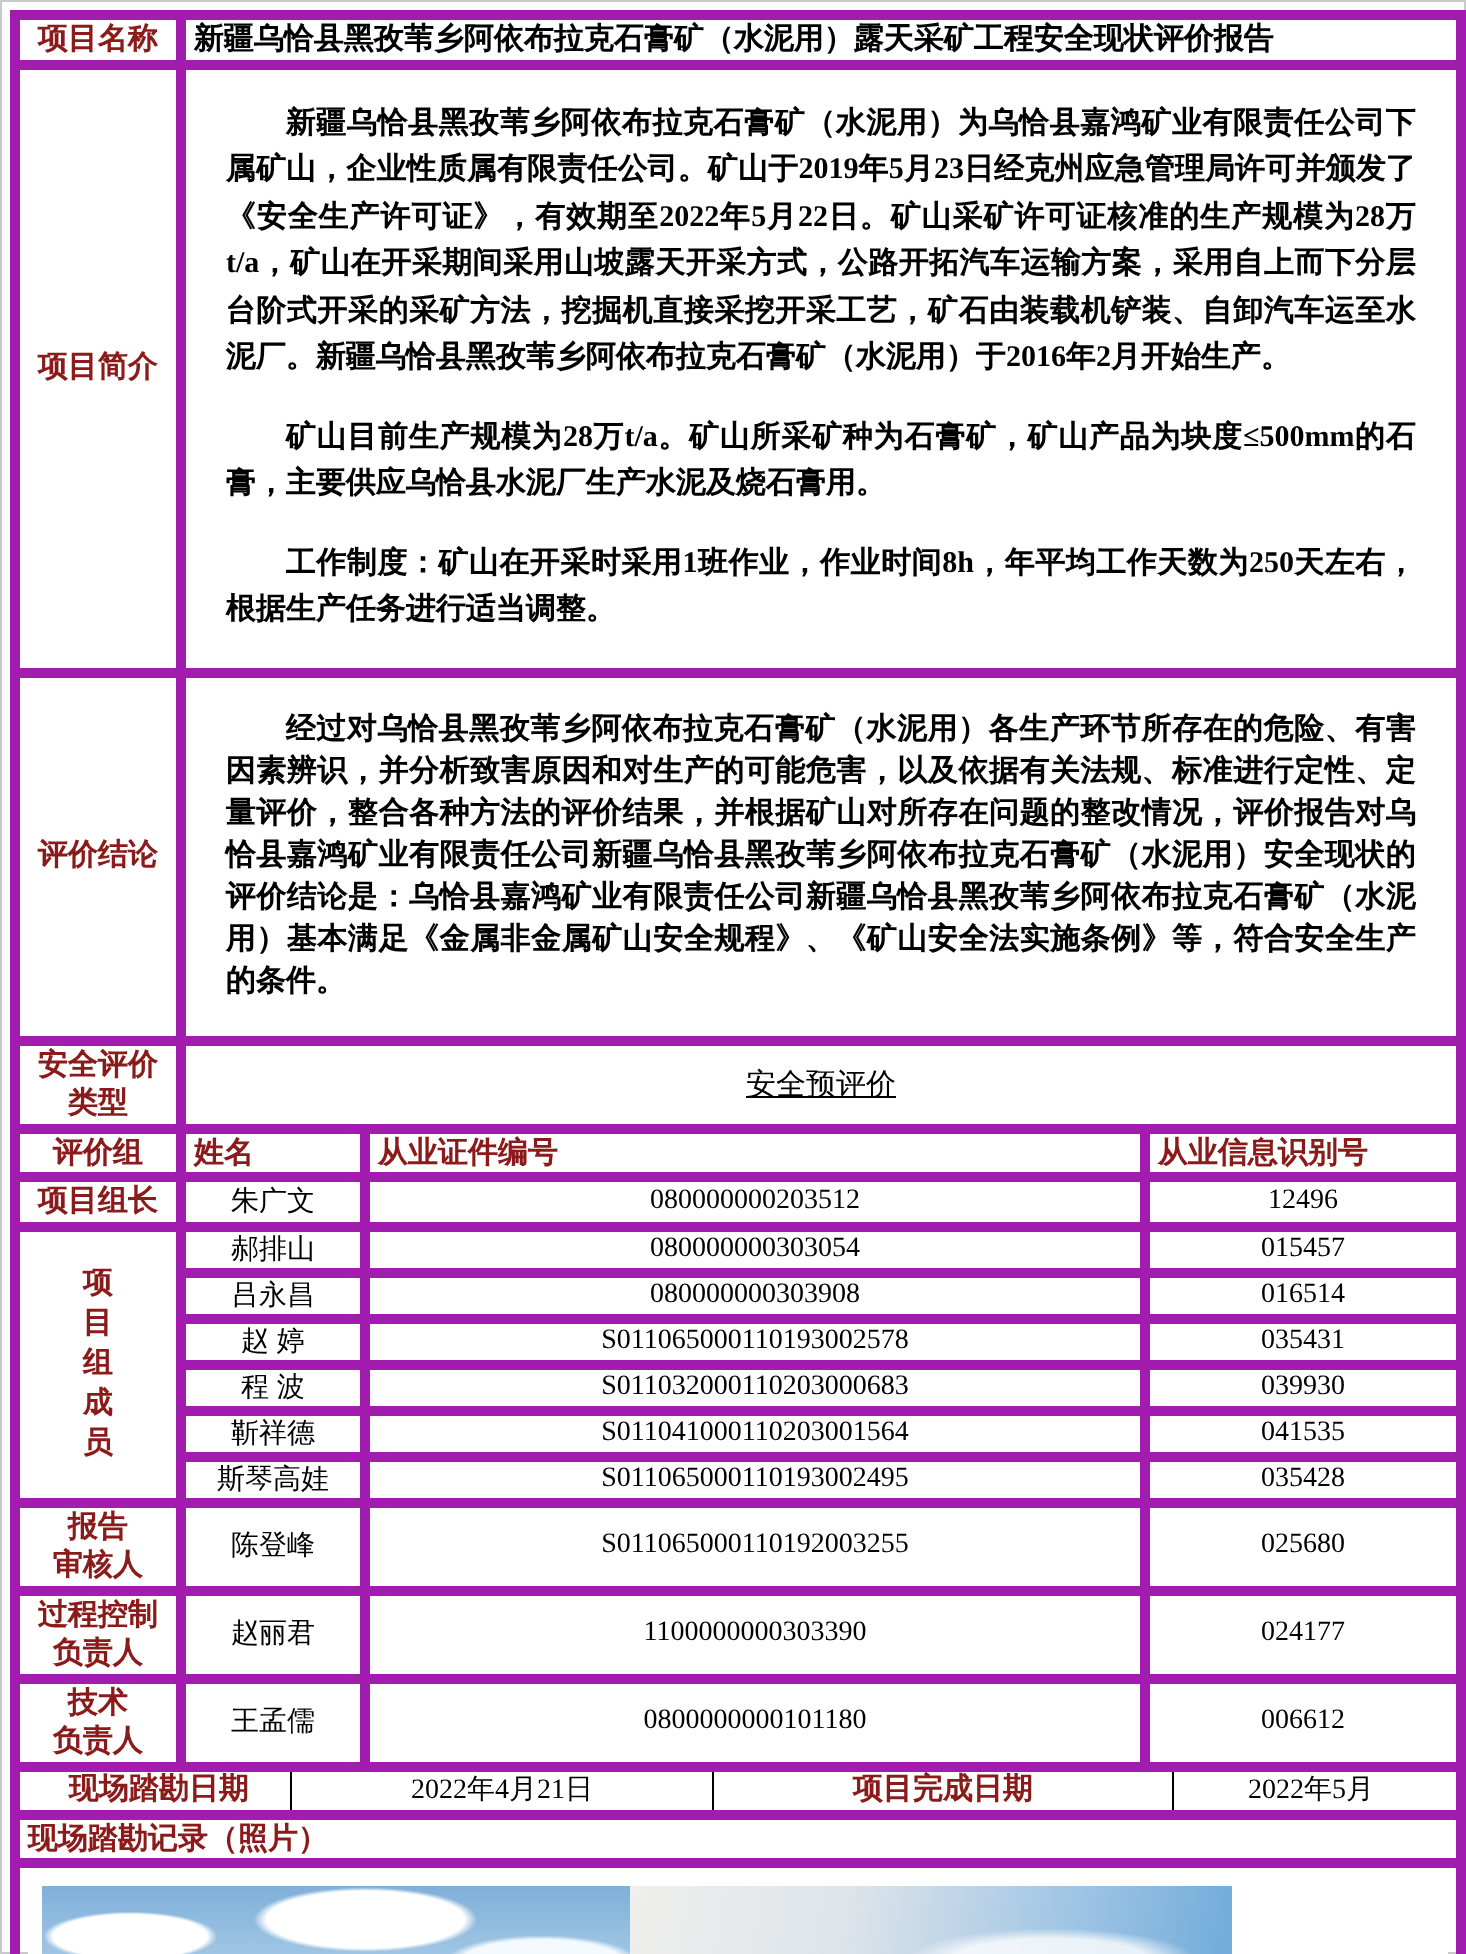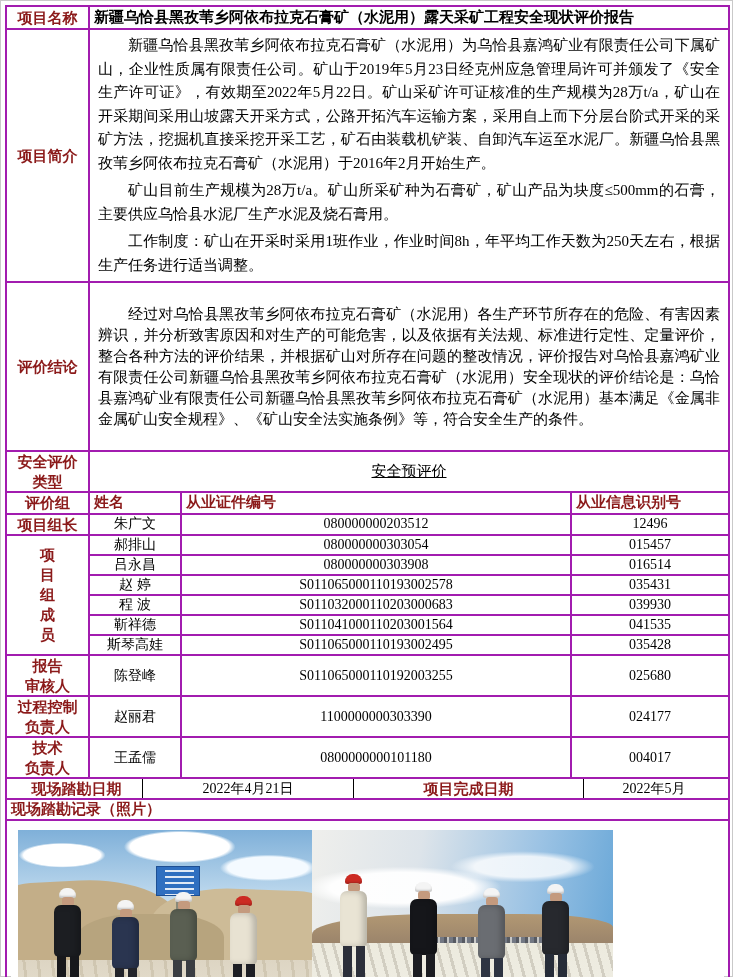--- a/index.html
+++ b/index.html
@@ -1,29 +1,29 @@
 <!DOCTYPE html>
 <html><head>
 <meta charset="utf-8">
 <style>
   html,body{margin:0;padding:0;background:#fff;}
   body{width:733px;height:977px;position:relative;overflow:hidden;
        font-family:"Liberation Sans","DejaVu Sans",sans-serif;
        box-shadow:inset 0 0 0 1px #c9c9c9;}
   .doc{position:absolute;left:5px;top:5px;width:723px;}
   table.main{border-collapse:collapse;table-layout:fixed;width:723px;}
-  table.main td{border:2px solid #a21caf;padding:0 4px;overflow:hidden;}
+  table.main td{border:5px solid #a21caf;padding:0 4px;overflow:hidden;}
   table.main{border:2px solid #000;}
   .label{color:#8B1A1A;font-weight:bold;font-size:15px;text-align:center;
          white-space:pre-line;line-height:1.3;padding:0 2px;}
   .hdr{color:#8B1A1A;font-weight:bold;font-size:15px;text-align:left;}
   .titleCell{font-weight:bold;font-size:15px;color:#000;padding:0 8px;}
   .bodyText{font-family:"Liberation Serif","DejaVu Serif",serif;font-size:15px;
             color:#000;text-align:justify;padding:2px 8px 2px 10px;vertical-align:top;}
-  .bodyText p{margin:4px;text-indent:2em;line-height:23.5px;}
+  .bodyText p{margin:16px;text-indent:2em;line-height:23.5px;font-weight:bold;}
   .concl p{line-height:21px;}
   .center{text-align:center;text-decoration:underline;}
   .val{font-size:14px;text-align:center;color:#000;}
   .num{font-family:"Liberation Serif","DejaVu Serif",serif;font-size:14px;text-align:center;}
   .vert{line-height:20px;}
   .datesFlex{display:flex;width:100%;height:100%;align-items:stretch;}
   .datesFlex>div{display:flex;align-items:center;justify-content:center;}
   .dcell-b{border-right:1px solid #000;}
   td.noPad{padding:0;margin-left:36px;}
   .photoRow{vertical-align:top;}
@@ -182,21 +182,21 @@
     <td class="val">赵丽君</td>
     <td class="num">1100000000303390</td>
     <td class="num">024177</td>
   </tr>
 
   <tr style="height:34px">
     <td class="label">技术
 负责人</td>
     <td class="val">王孟儒</td>
     <td class="num">0800000000101180</td>
-    <td class="num">004017</td>
+    <td class="num">006612</td>
   </tr>
 
   <tr style="height:19px">
     <td colspan="4" class="noPad">
       <div class="datesFlex" style="height:19px">
         <div class="label dcell-b" style="width:127px">现场踏勘日期</div>
         <div class="num dcell-b" style="width:210px">2022年4月21日</div>
         <div class="label dcell-b" style="width:225px">项目完成日期</div>
         <div class="num" style="flex:1">2022年5月</div>
       </div>

